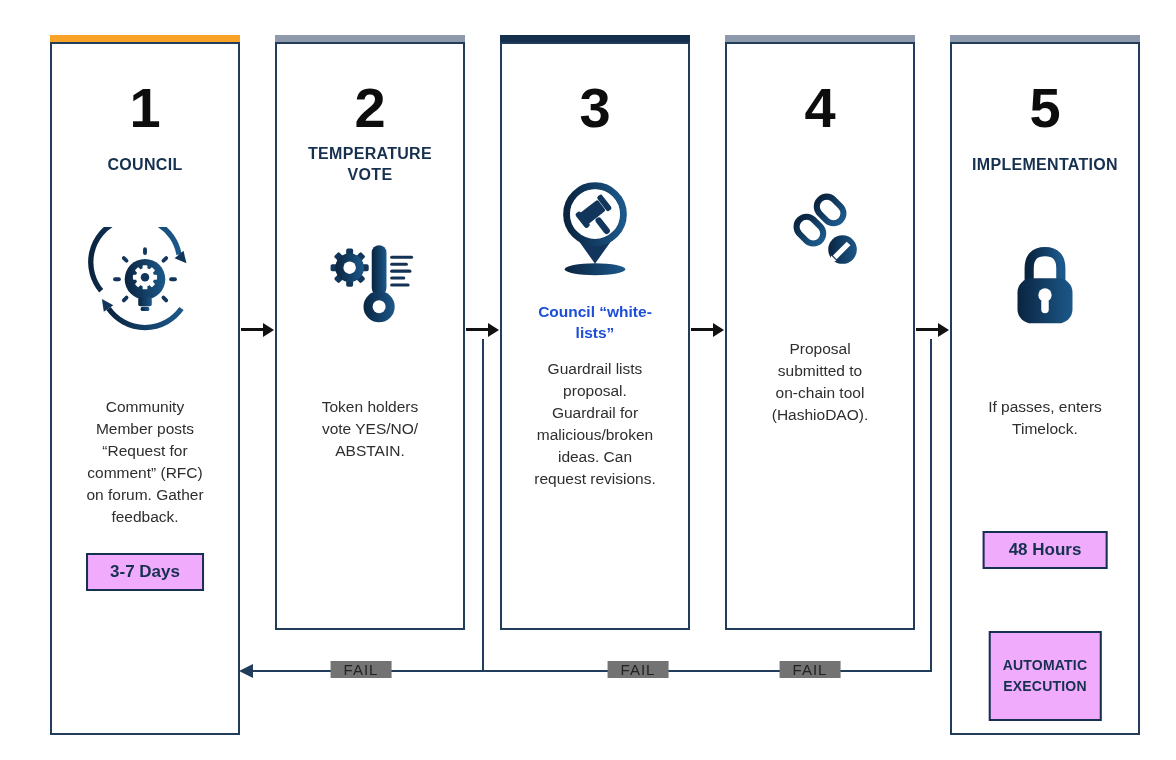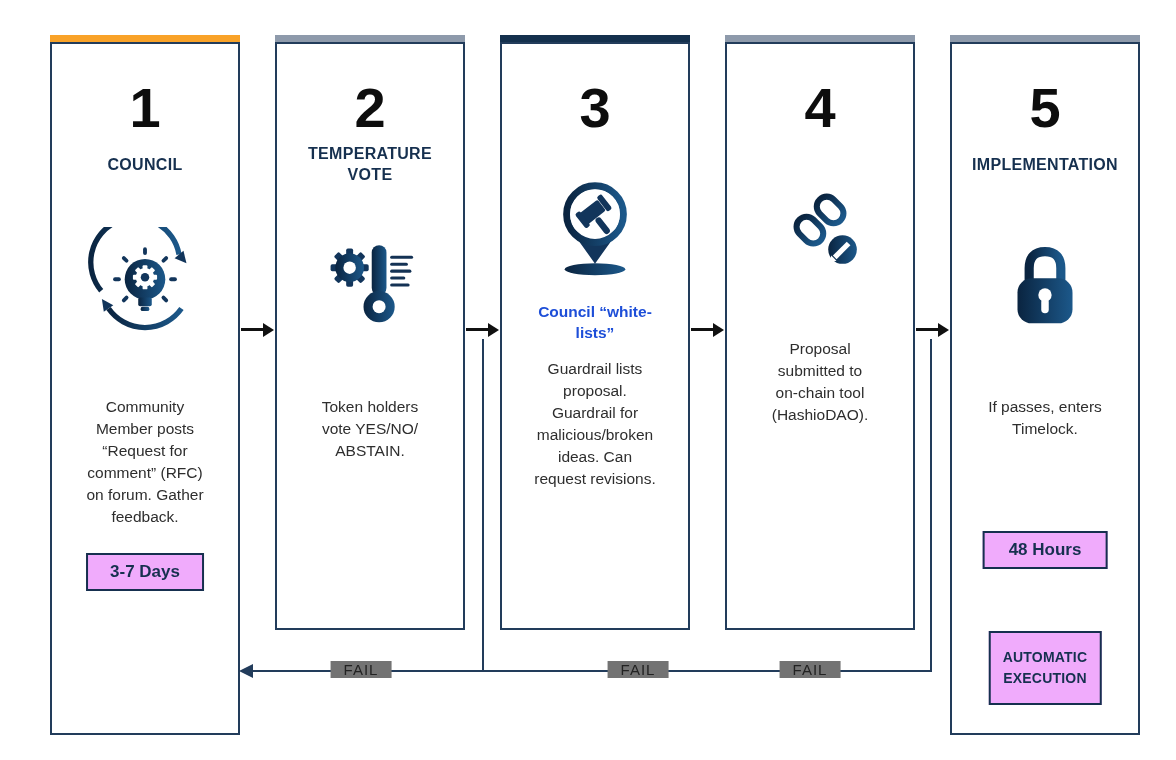--- a/index.html
+++ b/index.html
@@ -27,21 +27,21 @@
         white-space:pre-line;}
   .c3 .body{margin-top:14px;}
   .c5 .body{}
   .sub{margin-top:0;font-size:15.5px;font-weight:700;color:#1d4ed8;text-align:center;
        line-height:1.35;white-space:pre-line;}
 
   .badge{position:absolute;left:50%;transform:translateX(-50%);border:2px solid #16304F;
          color:#16304F;font-weight:700;background:#f0abfc;text-align:center;box-sizing:border-box;}
   .badge-days{top:509px;font-size:17px;padding:7px 22px;white-space:nowrap;}
   .badge-hours{top:487px;font-size:17px;padding:7px 24px;white-space:nowrap;}
-  .badge-exec{top:587px;font-size:14px;padding:14px 12px;line-height:1.5;white-space:pre-line;
+  .badge-exec{top:587px;font-size:14px;padding:22px 12px;line-height:1.5;white-space:pre-line;
               letter-spacing:.2px;}
 
   
   .flow-arrow{position:absolute;top:328px;height:3px;background:#111;width:22px;}
   .flow-arrow::after{content:"";position:absolute;right:-11px;top:-5px;width:0;height:0;
       border-left:11px solid #111;border-top:7px solid transparent;border-bottom:7px solid transparent;}
   .a1{left:241px}.a2{left:466px}.a3{left:691px}.a4{left:916px}
 
   
   .fail-h{position:absolute;left:252px;top:670px;width:680px;height:2px;background:#223C5B;}

